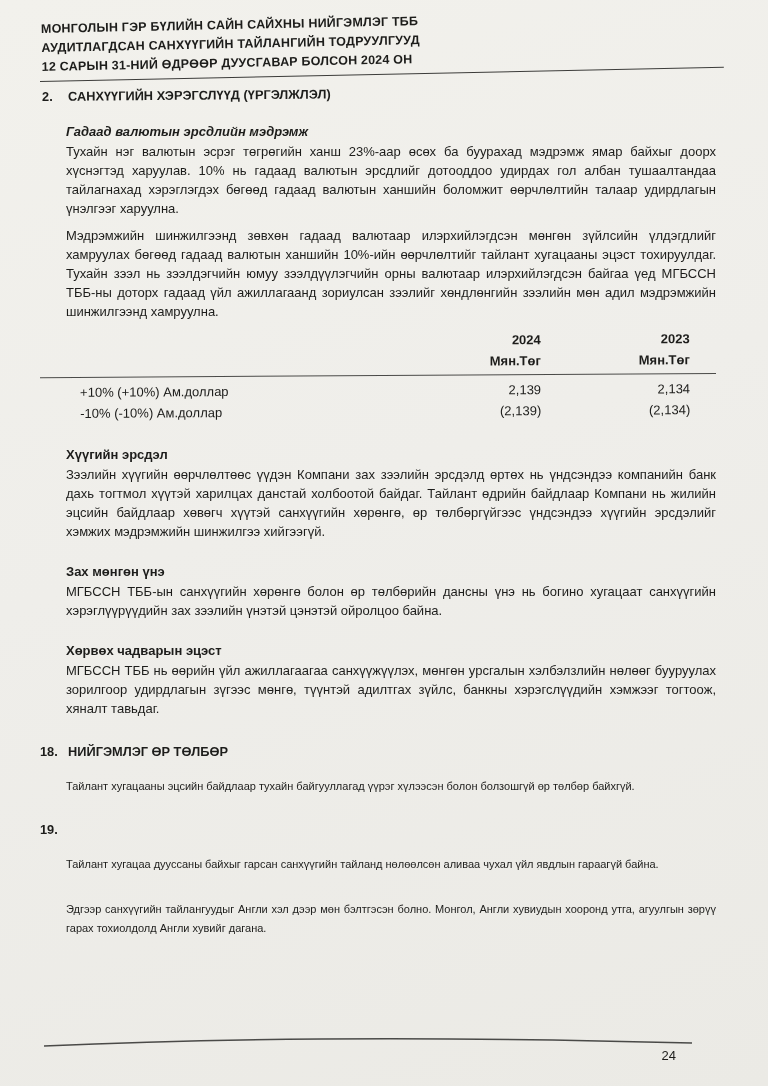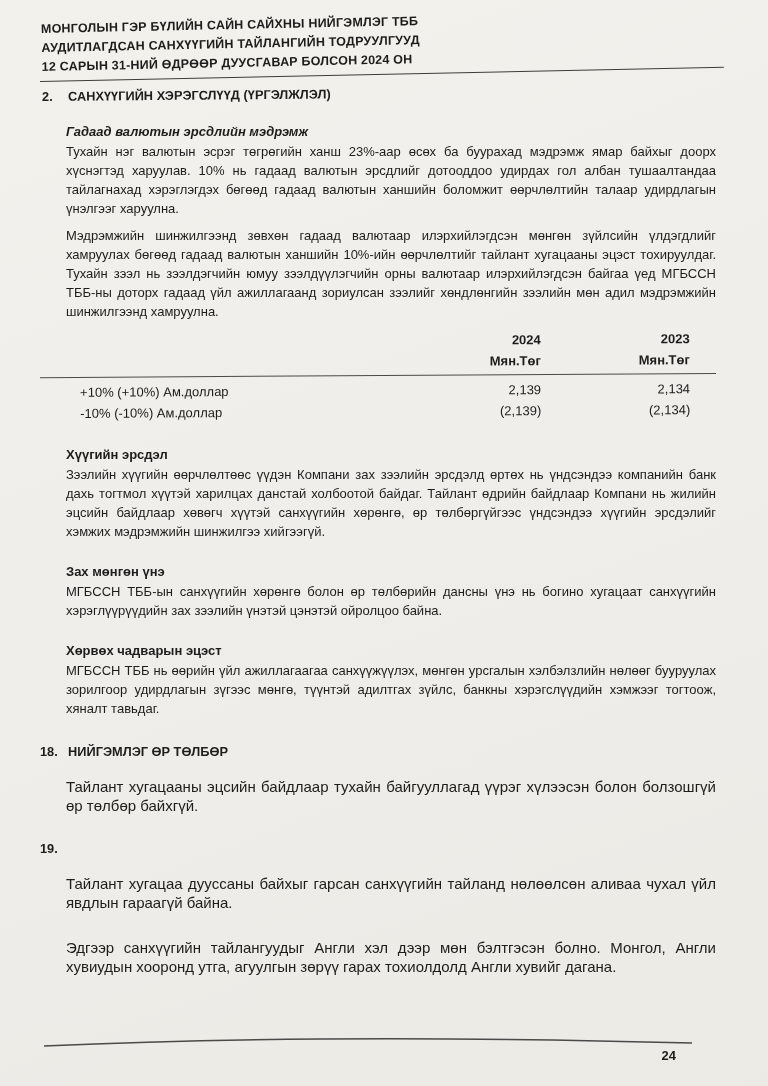--- a/index.html
+++ b/index.html
@@ -70,28 +70,28 @@
     margin:3px 0 4px -26px; 
   }
   
   .sub-head { margin-top:21px !important; font-weight:bold; text-align:left !important; }
   
   .num-section { margin:26px 52px 0 40px; }
   .num-title { display:flex; font-weight:bold; font-size:12.8px; }
   .num-title .sec-num { width:28px; flex:0 0 28px; }
   .num-body {
     margin:18px 0 0 26px;
-    font-size:15px; line-height:19px; text-align:justify;
+    font-size:11px; line-height:19px; text-align:justify;
   }
   
   .footer-line { position:absolute; left:0; top:1034px; }
   .page-number {
     position:absolute;
     right:92px; top:1048px;
-    font-weight:bold; font-size:13px;
+    font-weight:normal; font-size:13px;
   }
 </style>
 </head>
 <body>
 
 <div class="page">
 
   <header class="doc-header">
     <div>МОНГОЛЫН ГЭР БҮЛИЙН САЙН САЙХНЫ НИЙГЭМЛЭГ ТББ</div>
     <div>АУДИТЛАГДСАН САНХҮҮГИЙН ТАЙЛАНГИЙН ТОДРУУЛГУУД</div>

